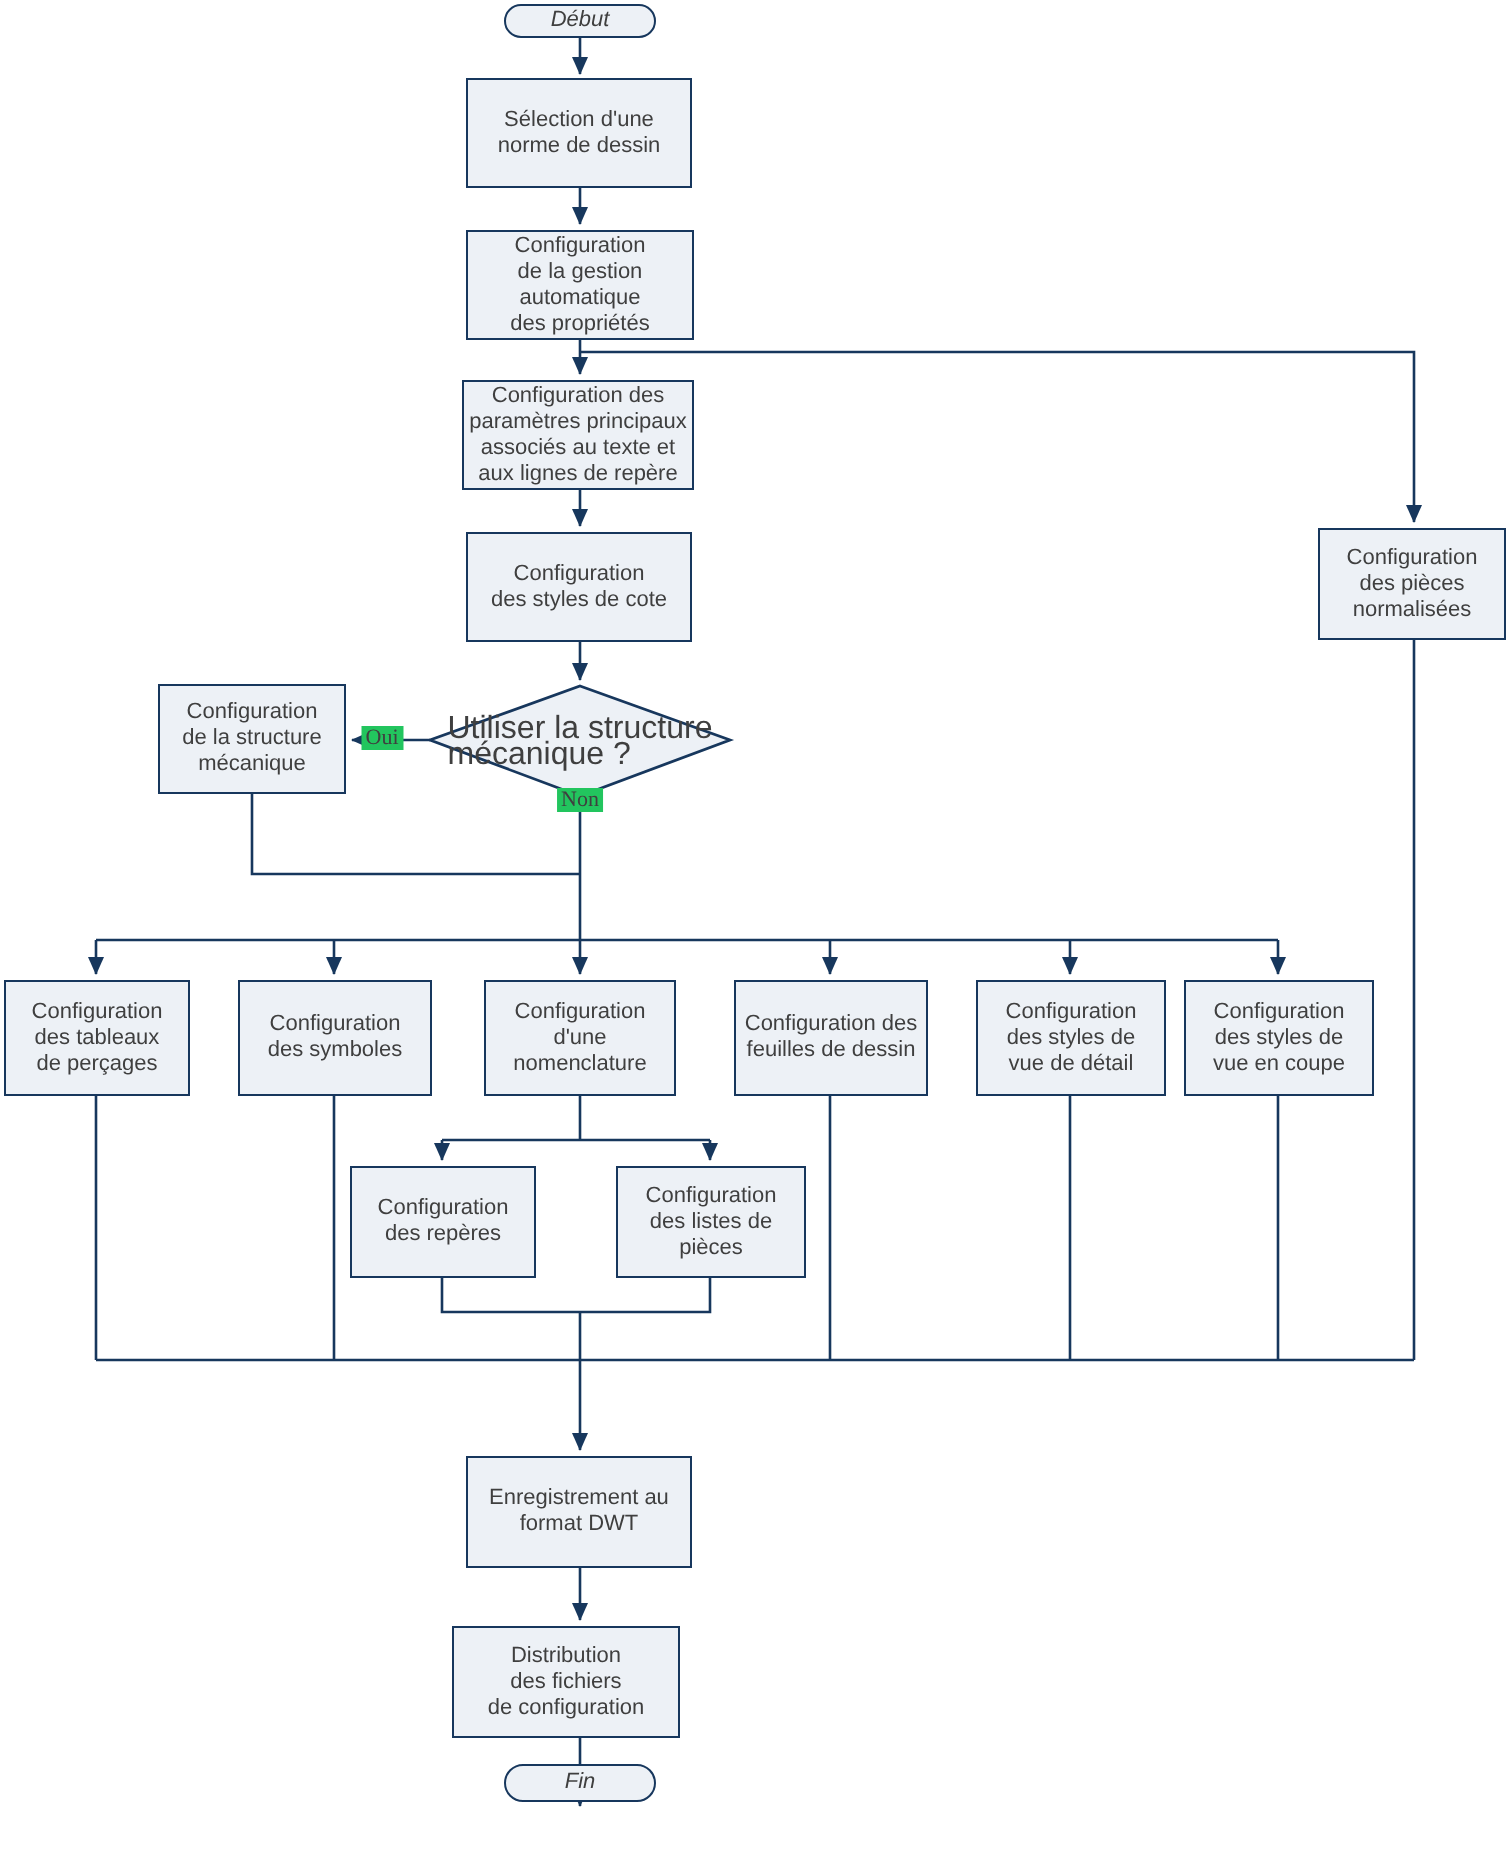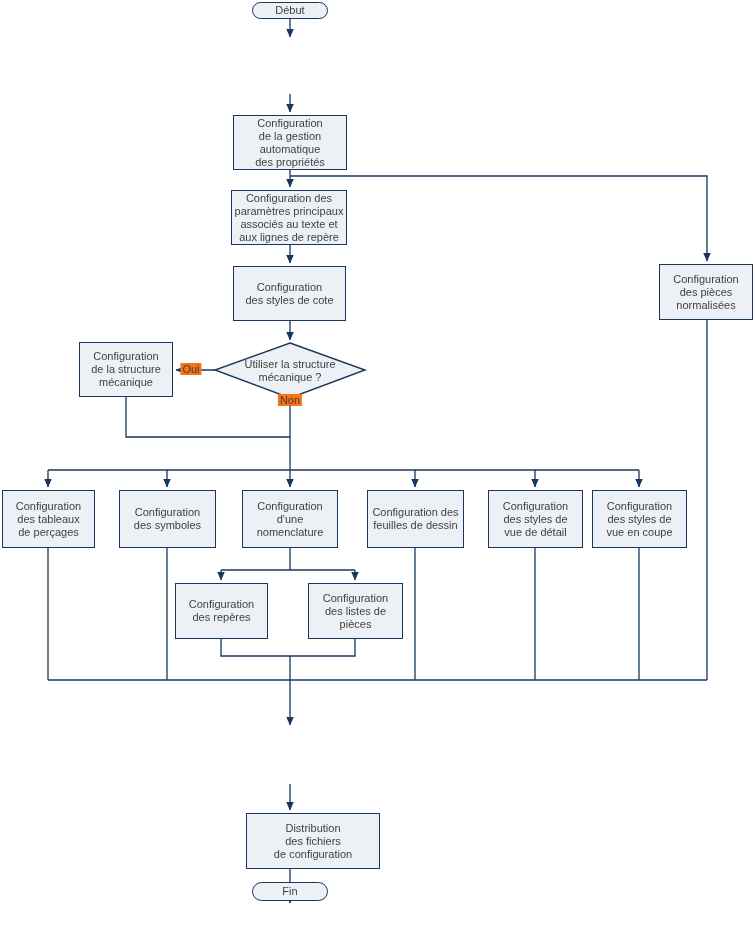--- a/index.html
+++ b/index.html
@@ -21,32 +21,32 @@
   .diamond-shape{fill:var(--fill);stroke:var(--border);stroke-width:1.4;}
   .box{
     position:absolute;box-sizing:border-box;
     border:1.5px solid var(--border);
     background:var(--fill);
     display:flex;align-items:center;justify-content:center;
     text-align:center;
     font-size:11px;line-height:13px;color:var(--text);
     white-space:pre-line;
   }
-  .pill{border-radius:10px;border-width:1.3px;}
+  .pill{border-radius:10px;border-width:1.3px;font-style:italic;}
   .diamond-text{
     position:absolute;box-sizing:border-box;
     display:flex;align-items:center;justify-content:center;
-    text-align:center;background:transparent;border:none;
-    font-size:11px;line-height:13px;color:var(--text);
+    text-align:left;background:transparent;border:none;
+    font-size:16px;line-height:13px;color:var(--text);
     white-space:pre-line;
   }
   .edge-label{
     position:absolute;transform:translate(-50%,-50%);
-    background:#f97316;padding:0 2px;
-    font-size:11px;line-height:12px;color:var(--text);
+    background:#22c55e;padding:0 2px;
+    font-size:11px;line-height:12px;color:var(--text);font-family:Liberation Serif, serif;
   }
 </style>
 </head>
 <body>
 
 <div class="canvas">
 
   <svg class="edges" xmlns="http://www.w3.org/2000/svg" viewBox="0 0 755 927">
     <defs>
       <marker id="arrow" markerUnits="userSpaceOnUse" markerWidth="10" markerHeight="9" refX="8.5" refY="4" orient="auto">
@@ -95,20 +95,22 @@
 
     <path class="edge" d="M290,680 L290,725" marker-end="url(#arrow)"></path>
     <path class="edge" d="M290,784 L290,810" marker-end="url(#arrow)"></path>
     <path class="edge" d="M290,869 L290,903" marker-end="url(#arrow)"></path>
 
     <polygon class="diamond-shape" points="290,343 365,370 290,398 215,370"></polygon>
   </svg>
 
   <div class="box pill" style="left:252px;top:2px;width:76px;height:17px;">Début</div>
 
+  <div class="box" style="left:233px;top:39px;width:113px;height:55px;">Sélection d'une
+norme de dessin</div>
 
   <div class="box" style="left:233px;top:115px;width:114px;height:55px;">Configuration
 de la gestion
 automatique
 des propriétés</div>
 
   <div class="box" style="left:231px;top:190px;width:116px;height:55px;">Configuration des
 paramètres principaux
 associés au texte et
 aux lignes de repère</div>
@@ -153,20 +155,22 @@
 des styles de
 vue en coupe</div>
 
   <div class="box" style="left:175px;top:583px;width:93px;height:56px;">Configuration
 des repères</div>
 
   <div class="box" style="left:308px;top:583px;width:95px;height:56px;">Configuration
 des listes de
 pièces</div>
 
+  <div class="box" style="left:233px;top:728px;width:113px;height:56px;">Enregistrement au
+format DWT</div>
 
-  <div class="box" style="left:246px;top:813px;width:134px;height:56px;">Distribution
+  <div class="box" style="left:226px;top:813px;width:114px;height:56px;">Distribution
 des fichiers
 de configuration</div>
 
   <div class="box pill" style="left:252px;top:882px;width:76px;height:19px;">Fin</div>
 
 </div>
 
 </body></html>

